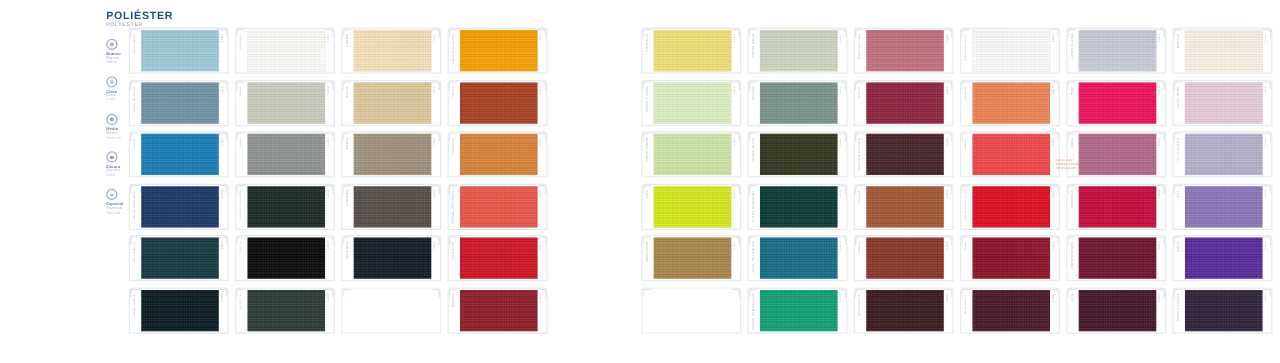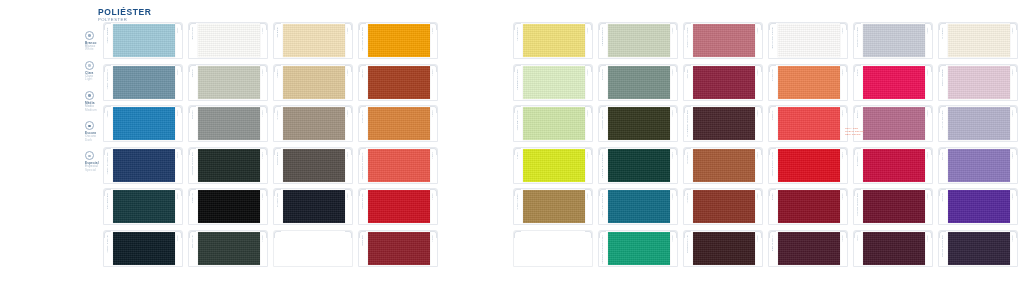--- a/index.html
+++ b/index.html
@@ -7,21 +7,21 @@
     width:1024px;height:290px;
     background:#ffffff;
     font-family:"Liberation Sans",sans-serif;
     overflow:hidden;
     position:relative;
   }
 
   
   #header{
     position:absolute;
-    left:98px; top:8px;
+    left:85px; top:8px;
     width:70px;
   }
   #title{
     font-size:8.5px;
     font-weight:bold;
     letter-spacing:.6px;
     color:#1b4f86;
     line-height:1;
     white-space:nowrap;
   }

